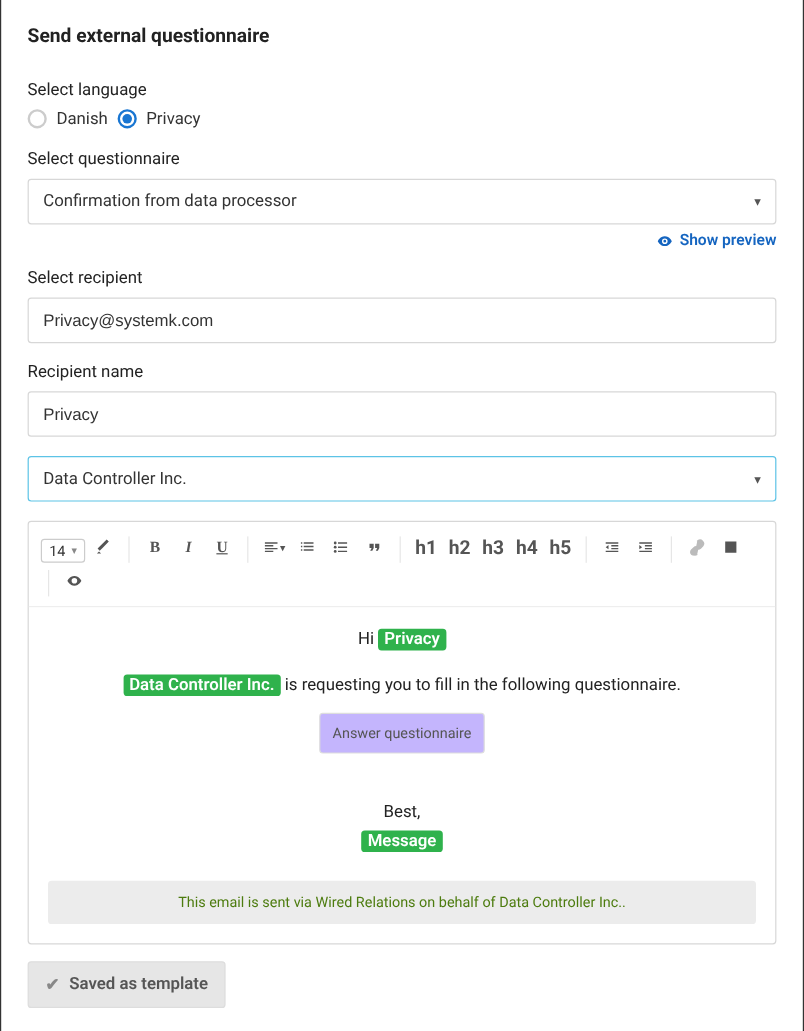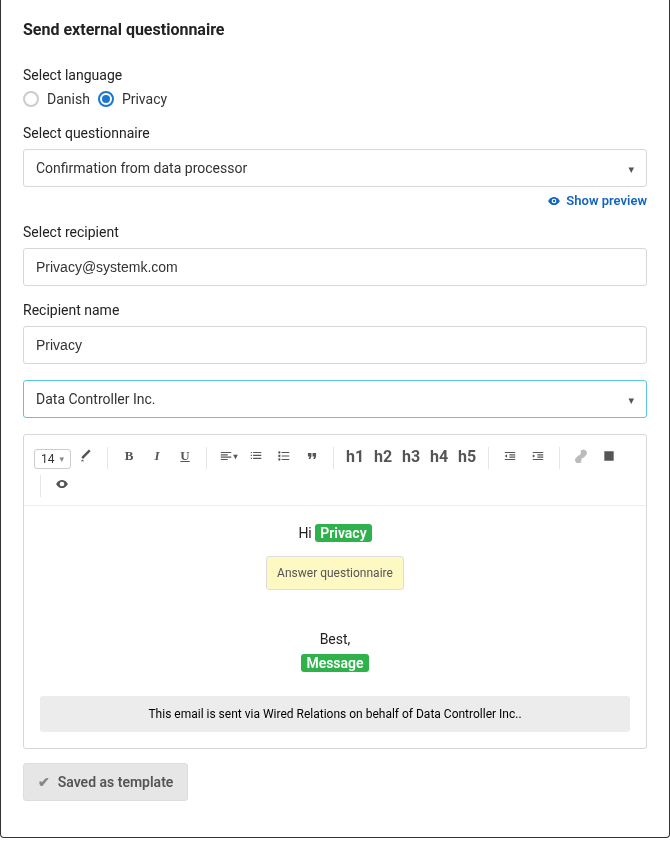--- a/index.html
+++ b/index.html
@@ -77,25 +77,25 @@
 .fontsize {
   border: 1px solid #ccc; border-radius: 3px; padding: 2px 6px; font-size: 12px; display: flex; align-items: center; gap: 5px;
 }
 .fontsize::after { content: "▾"; font-size: 9px; color: #888; }
 .heading { font-size: 16px; font-weight: 700; }
 .editor-body { padding: 16px; font-size: 14px; line-height: 1.7; color: #222; text-align: center; }
 .tag {
   background: #2fb24c; color: #fff; padding: 1px 5px; border-radius: 3px; font-weight: 600;
 }
 .answer-btn {
-  display: inline-block; background: #fef9c3; border: 1px solid #ddd; color: #555;
+  display: inline-block; background: #c4b5fd; border: 1px solid #ddd; color: #555;
   padding: 6px 10px; border-radius: 3px; font-size: 12px; margin: 10px 0;
 }
 .footer-note {
-  background: #ececec; color: #000000; font-size: 12px; padding: 8px 22px; border-radius: 3px; margin-top: 20px;
+  background: #ececec; color: #4d7c0f; font-size: 12px; padding: 8px 22px; border-radius: 3px; margin-top: 20px;
 }
 .saved-template {
   display: inline-flex; align-items: center; gap: 8px;
   background: #e6e6e6; border: 1px solid #ddd; color: #555; font-weight: 600;
   padding: 10px 14px; border-radius: 3px; margin-top: 14px;
 }
 .check { color: #888; }
 </style>
 </head>
 <body>
@@ -226,20 +226,24 @@
                 <path fill="currentColor" d="M12 5c-7 0-10 7-10 7s3 7 10 7 10-7 10-7-3-7-10-7zm0 11a4 4 0 110-8 4 4 0 010 8z"></path>
               </svg>
             </span>
         </div>
 
         <div class="editor-body">
           <p>
             <span>Hi</span>
             <span class="tag">Privacy</span>
           </p>
+          <p style="margin-top:14px">
+            <span class="tag">Data Controller Inc.</span>
+            <span>is requesting you to fill in the following questionnaire.</span>
+          </p>
           <div class="answer-btn">Answer questionnaire</div>
           <p style="margin-top:28px">
             <span>Best,</span><br>
             <span class="tag">Message</span>
           </p>
           <div class="footer-note">This email is sent via Wired Relations on behalf of Data Controller Inc..</div>
         </div>
       </div>
 
       <div class="saved-template">

